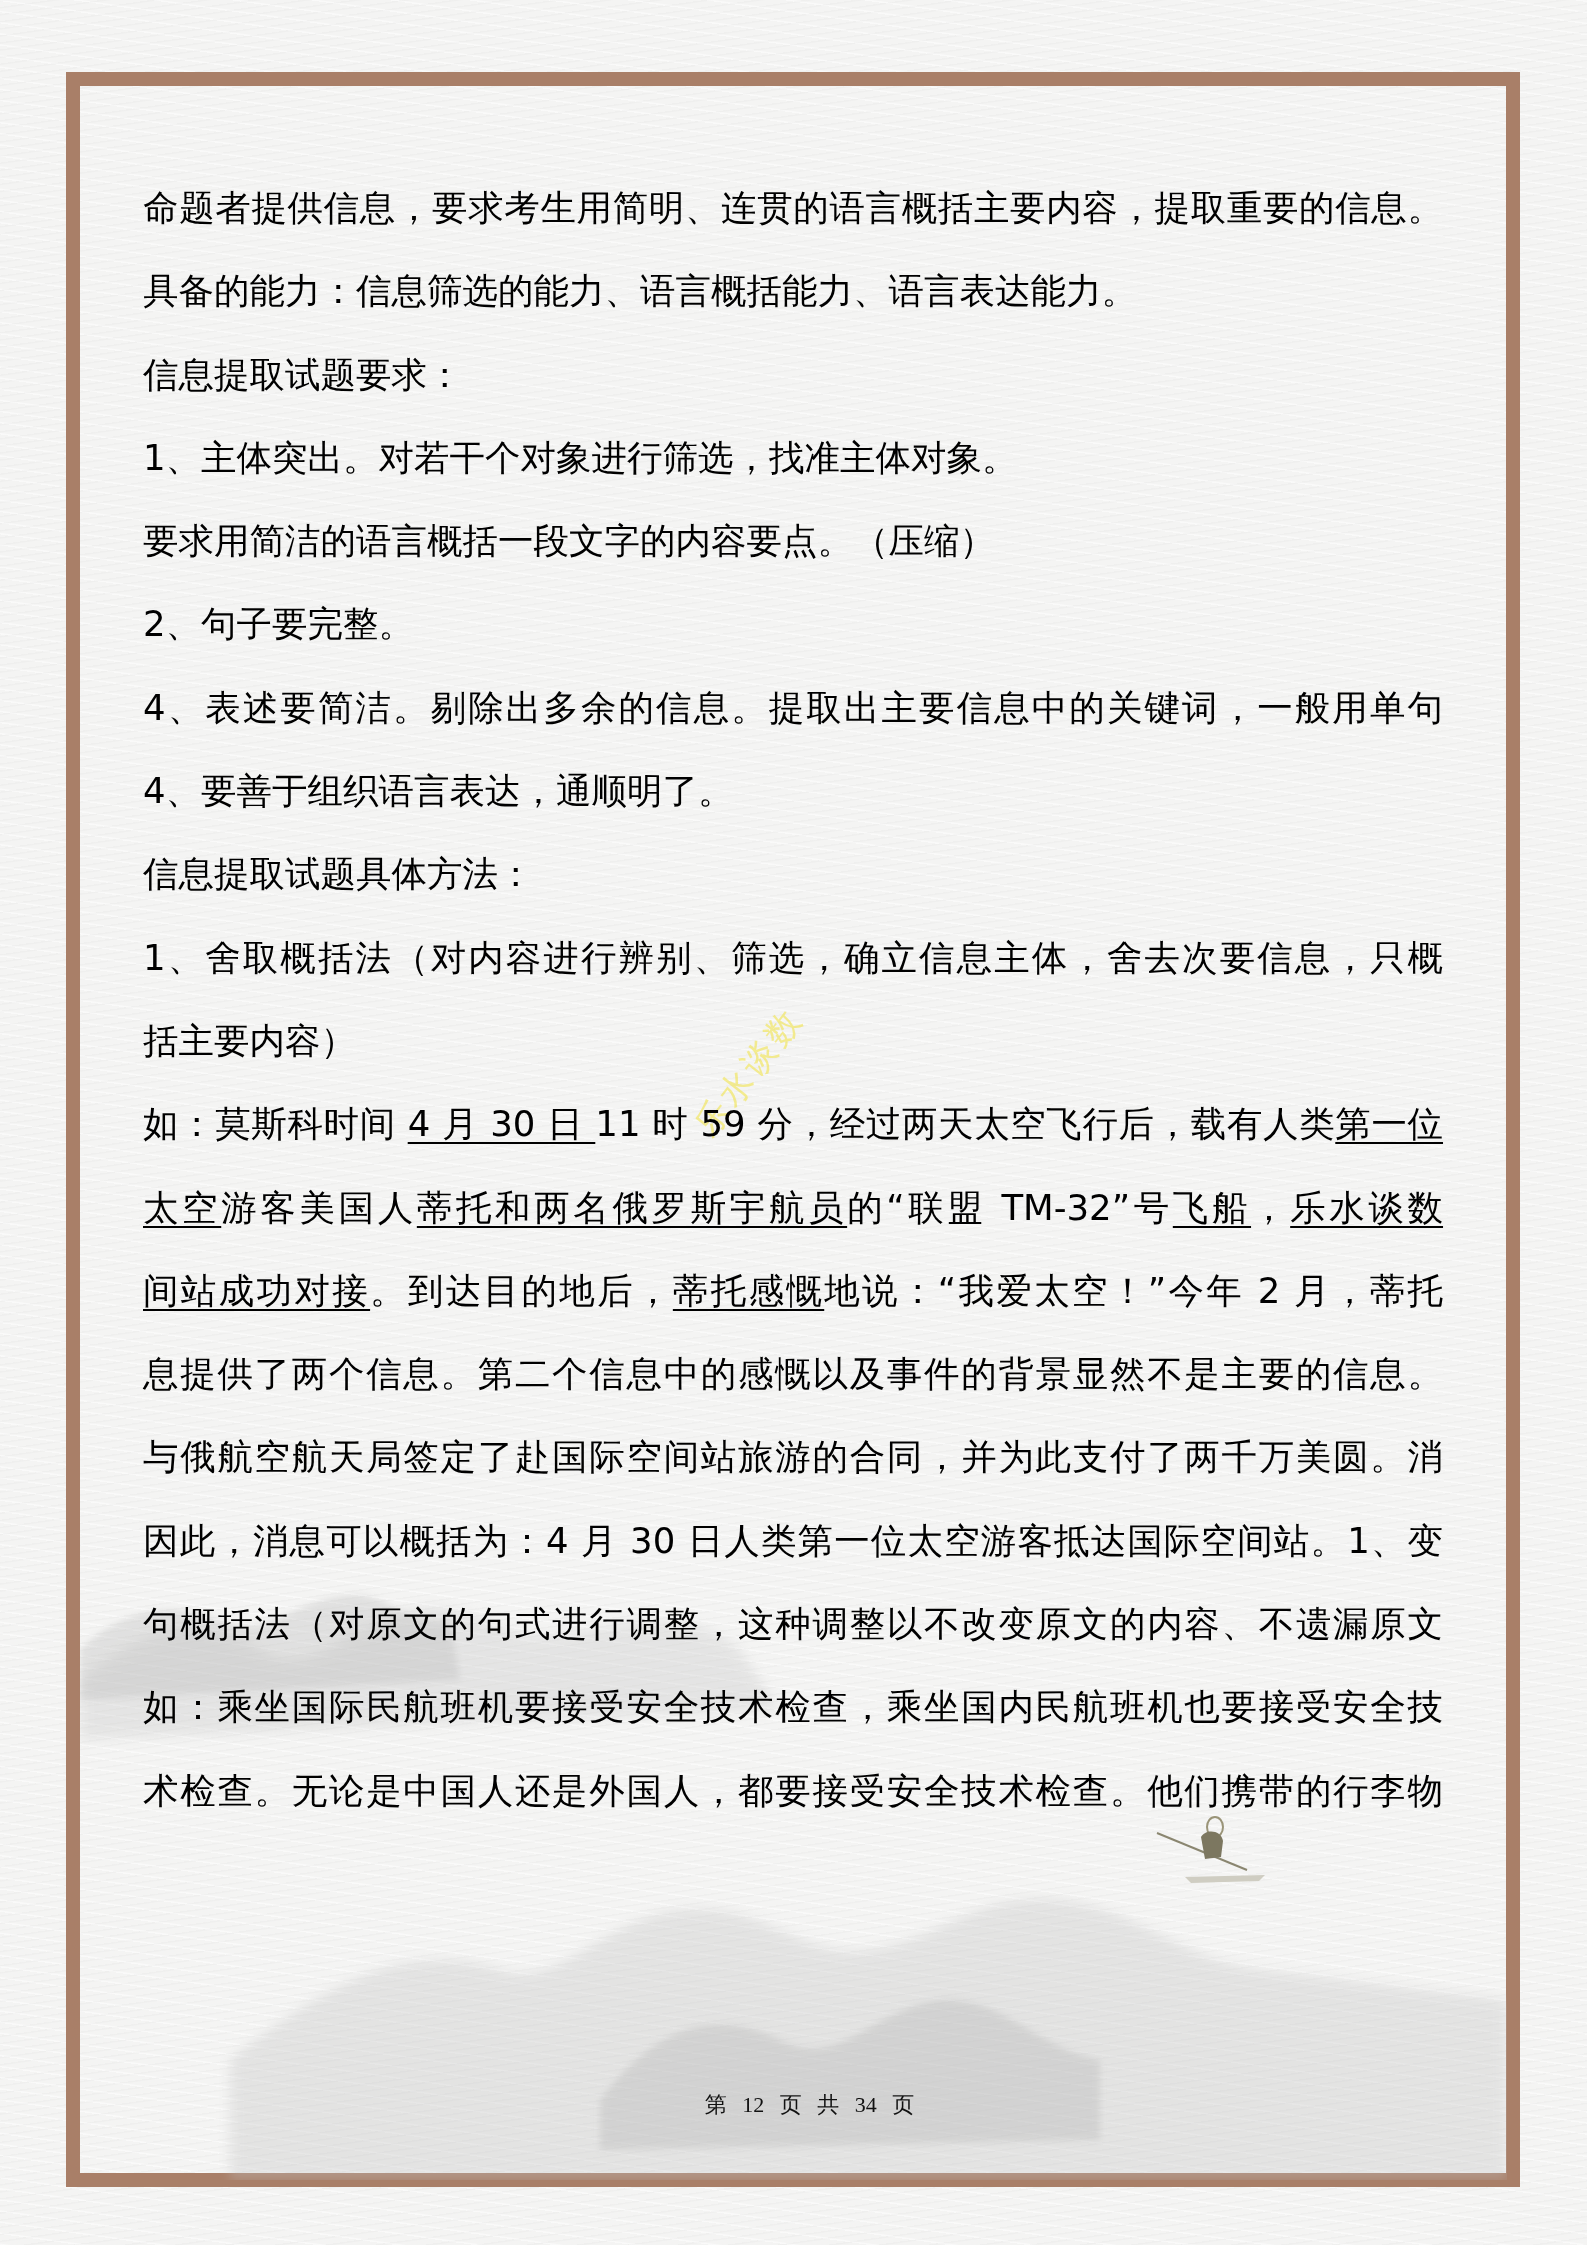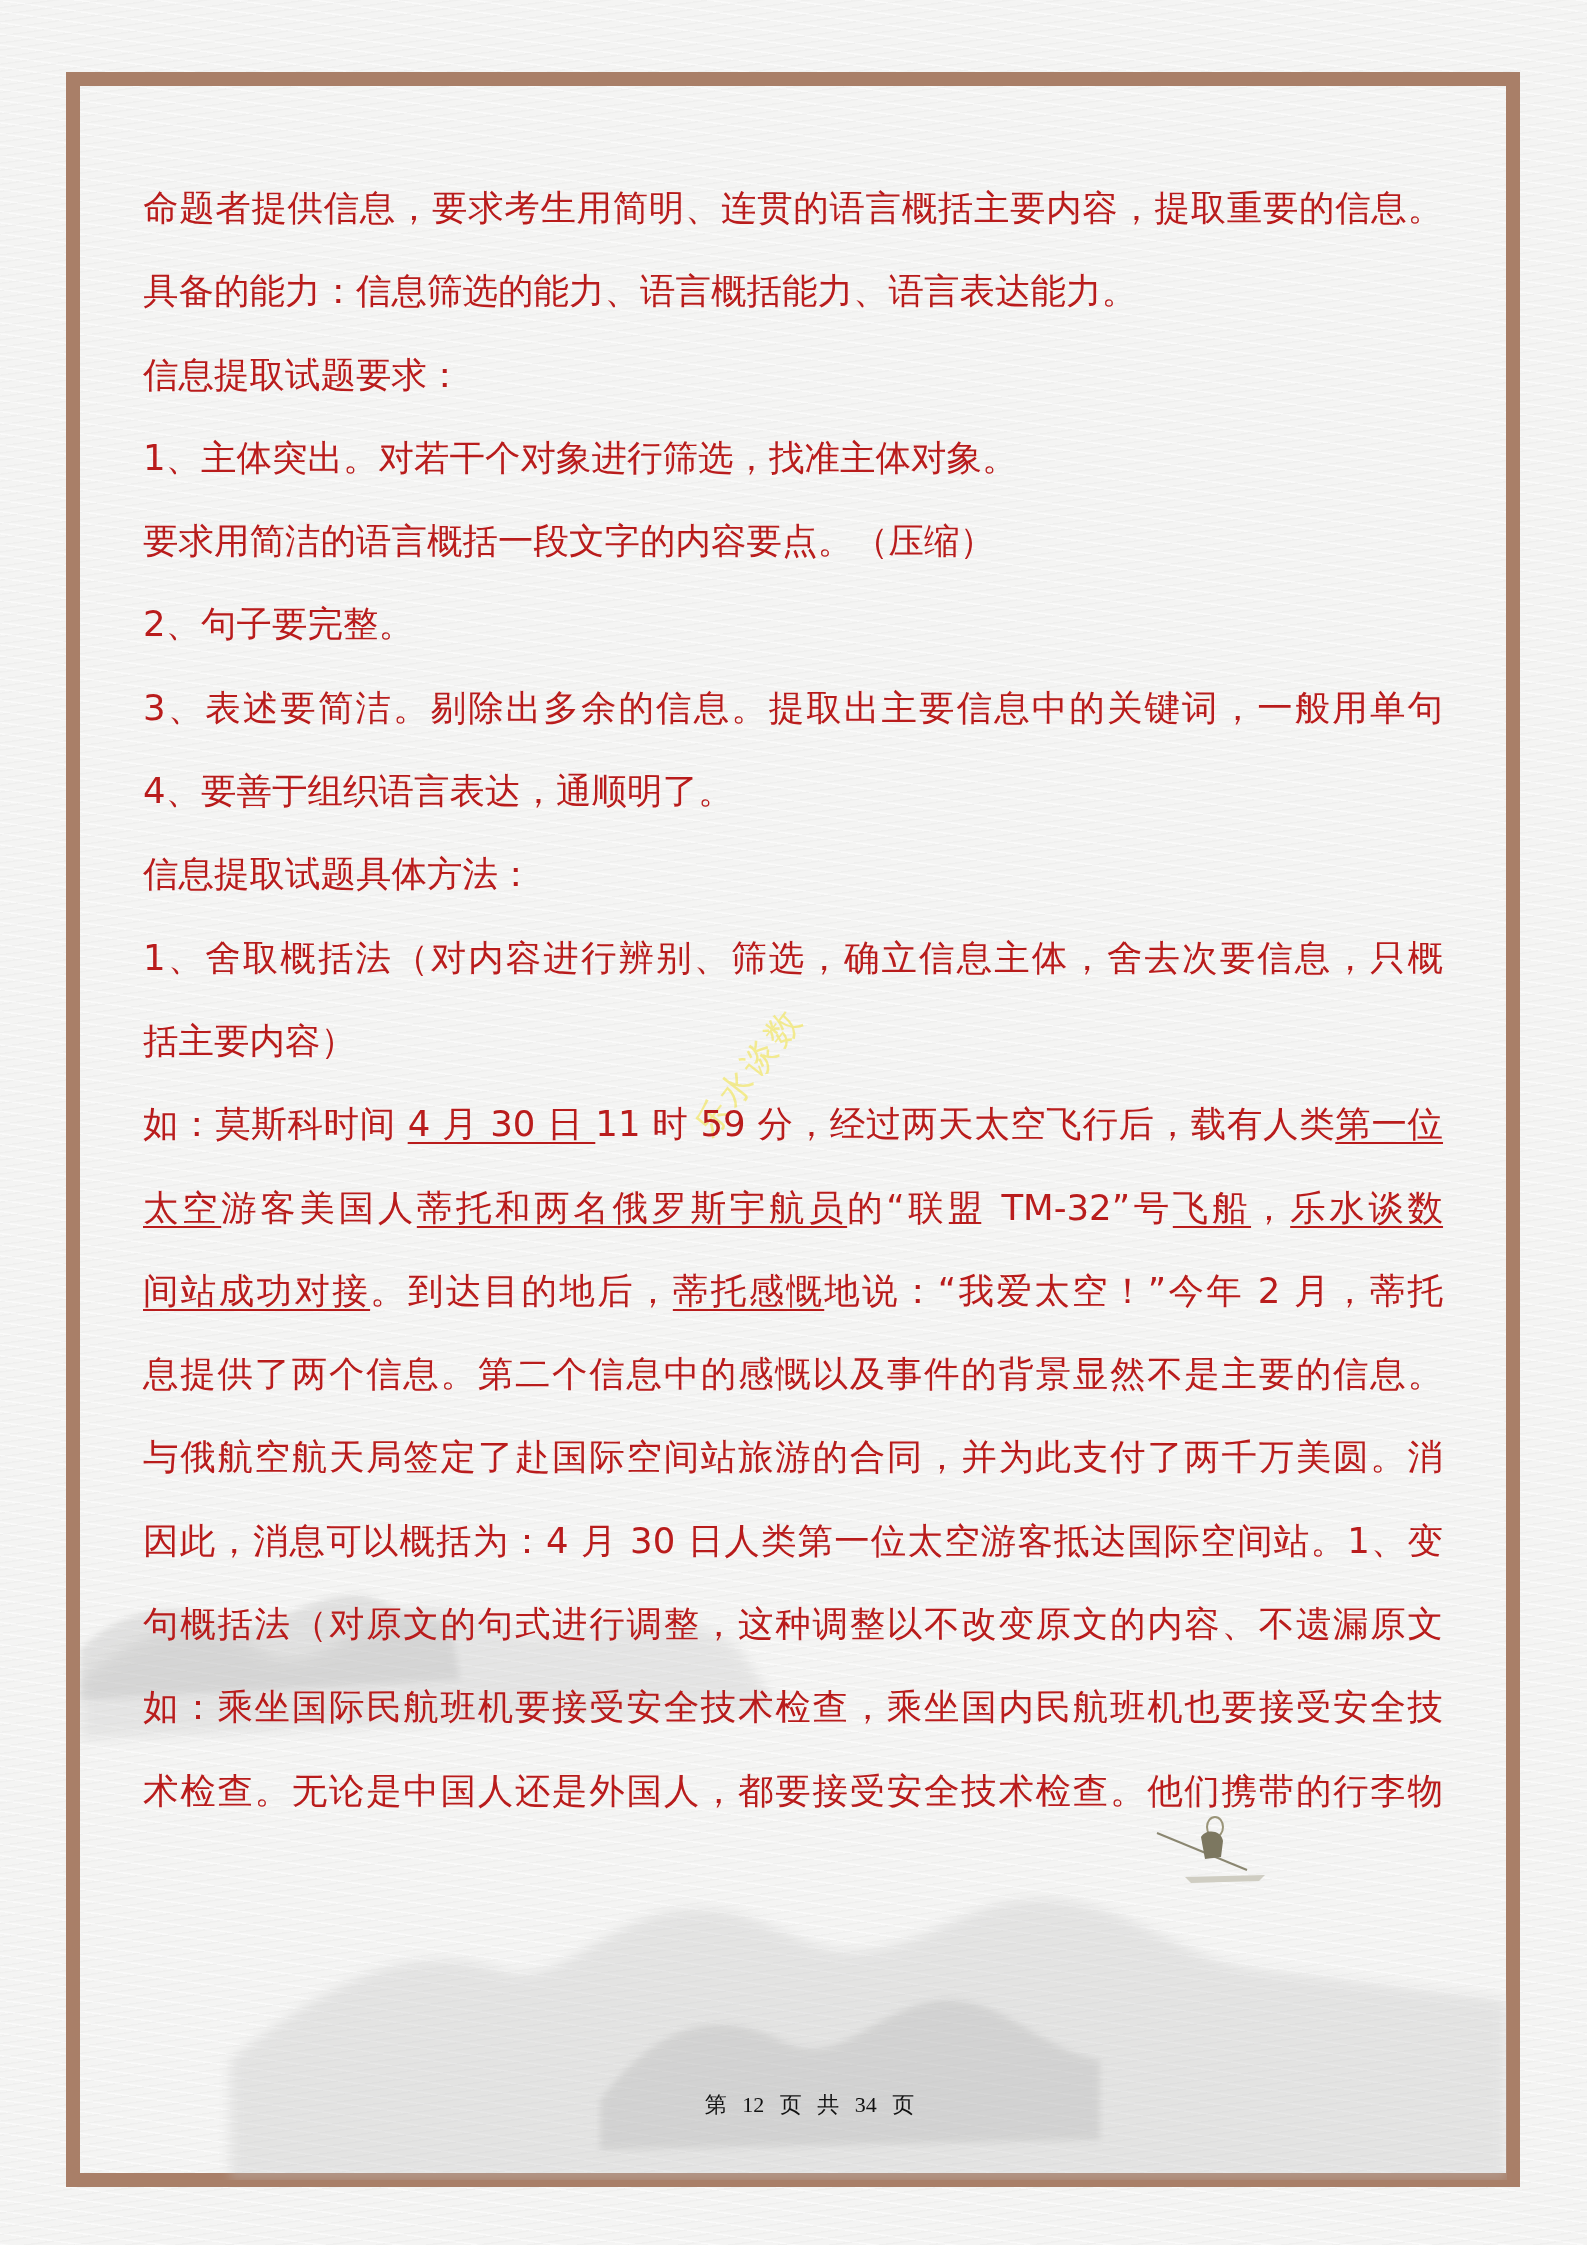--- a/index.html
+++ b/index.html
@@ -18,21 +18,21 @@
   .mountains { position: absolute; left: 80px; top: 1540px; width: 1427px; height: 640px; pointer-events: none; }
   .boatman { position: absolute; left: 1155px; top: 1815px; width: 120px; height: 75px; pointer-events: none; }
   .watermark {
     position: absolute; left: 700px; top: 1110px; width: 320px; height: 40px;
     transform: rotate(-52deg); transform-origin: left center;
     color: rgba(240, 225, 60, 0.55); font-size: 34px; letter-spacing: 4px;
     white-space: nowrap; pointer-events: none;
   }
   .content {
     position: absolute; left: 143px; top: 166px; width: 1300px;
-    font-size: 35.5px; line-height: 83.3px; color: #b91c1c;
+    font-size: 35.5px; line-height: 83.3px; color: #000000;
   }
   .line { white-space: nowrap; height: 83.3px; }
   .line.justify { text-align: justify; text-align-last: justify; white-space: normal; }
   .u { text-decoration: underline; text-decoration-thickness: 2px; text-underline-offset: 6px; }
   .footer {
     position: absolute; left: 16px; width: 100%; top: 2090px; text-align: center;
     font-family: "Liberation Serif", "DejaVu Serif", serif; font-size: 22px; color: #111;
     word-spacing: 10px;
   }
 </style>
@@ -65,21 +65,21 @@
 
 <div class="watermark">乐水谈数</div>
 
 <div class="content" id="content">
     <div class="line justify"><span>命题者提供信息，要求考生用简明、连贯的语言概括主要内容，提取重要的信息。</span></div>
     <div class="line"><span>具备的能力：信息筛选的能力、语言概括能力、语言表达能力。</span></div>
     <div class="line"><span>信息提取试题要求：</span></div>
     <div class="line"><span>1、主体突出。对若干个对象进行筛选，找准主体对象。</span></div>
     <div class="line"><span>要求用简洁的语言概括一段文字的内容要点。（压缩）</span></div>
     <div class="line"><span>2、句子要完整。</span></div>
-    <div class="line justify"><span>3、表述要简洁。剔除出多余的信息。提取出主要信息中的关键词，一般用单句</span></div>
+    <div class="line justify"><span>4、表述要简洁。剔除出多余的信息。提取出主要信息中的关键词，一般用单句</span></div>
     <div class="line"><span>4、要善于组织语言表达，通顺明了。</span></div>
     <div class="line"><span>信息提取试题具体方法：</span></div>
     <div class="line justify"><span>1、舍取概括法（对内容进行辨别、筛选，确立信息主体，舍去次要信息，只概</span></div>
     <div class="line"><span>括主要内容）</span></div>
     <div class="line justify"><span>如：莫斯科时间 </span><span class="u">4 月 30 日 </span><span>11 时 59 分，经过两天太空飞行后，载有人类</span><span class="u">第一位</span></div>
     <div class="line justify"><span class="u">太空</span><span>游客美国人</span><span class="u">蒂托和两名俄罗斯宇航员</span><span>的“联盟 TM-32”号</span><span class="u">飞船</span><span>，</span><span class="u">乐水谈数</span></div>
     <div class="line justify"><span class="u">间站成功对接</span><span>。到达目的地后，</span><span class="u">蒂托感慨</span><span>地说：“我爱太空！”今年 2 月，蒂托</span></div>
     <div class="line justify"><span>息提供了两个信息。第二个信息中的感慨以及事件的背景显然不是主要的信息。</span></div>
     <div class="line justify"><span>与俄航空航天局签定了赴国际空间站旅游的合同，并为此支付了两千万美圆。消</span></div>
     <div class="line justify"><span>因此，消息可以概括为：4 月 30 日人类第一位太空游客抵达国际空间站。1、变</span></div>

